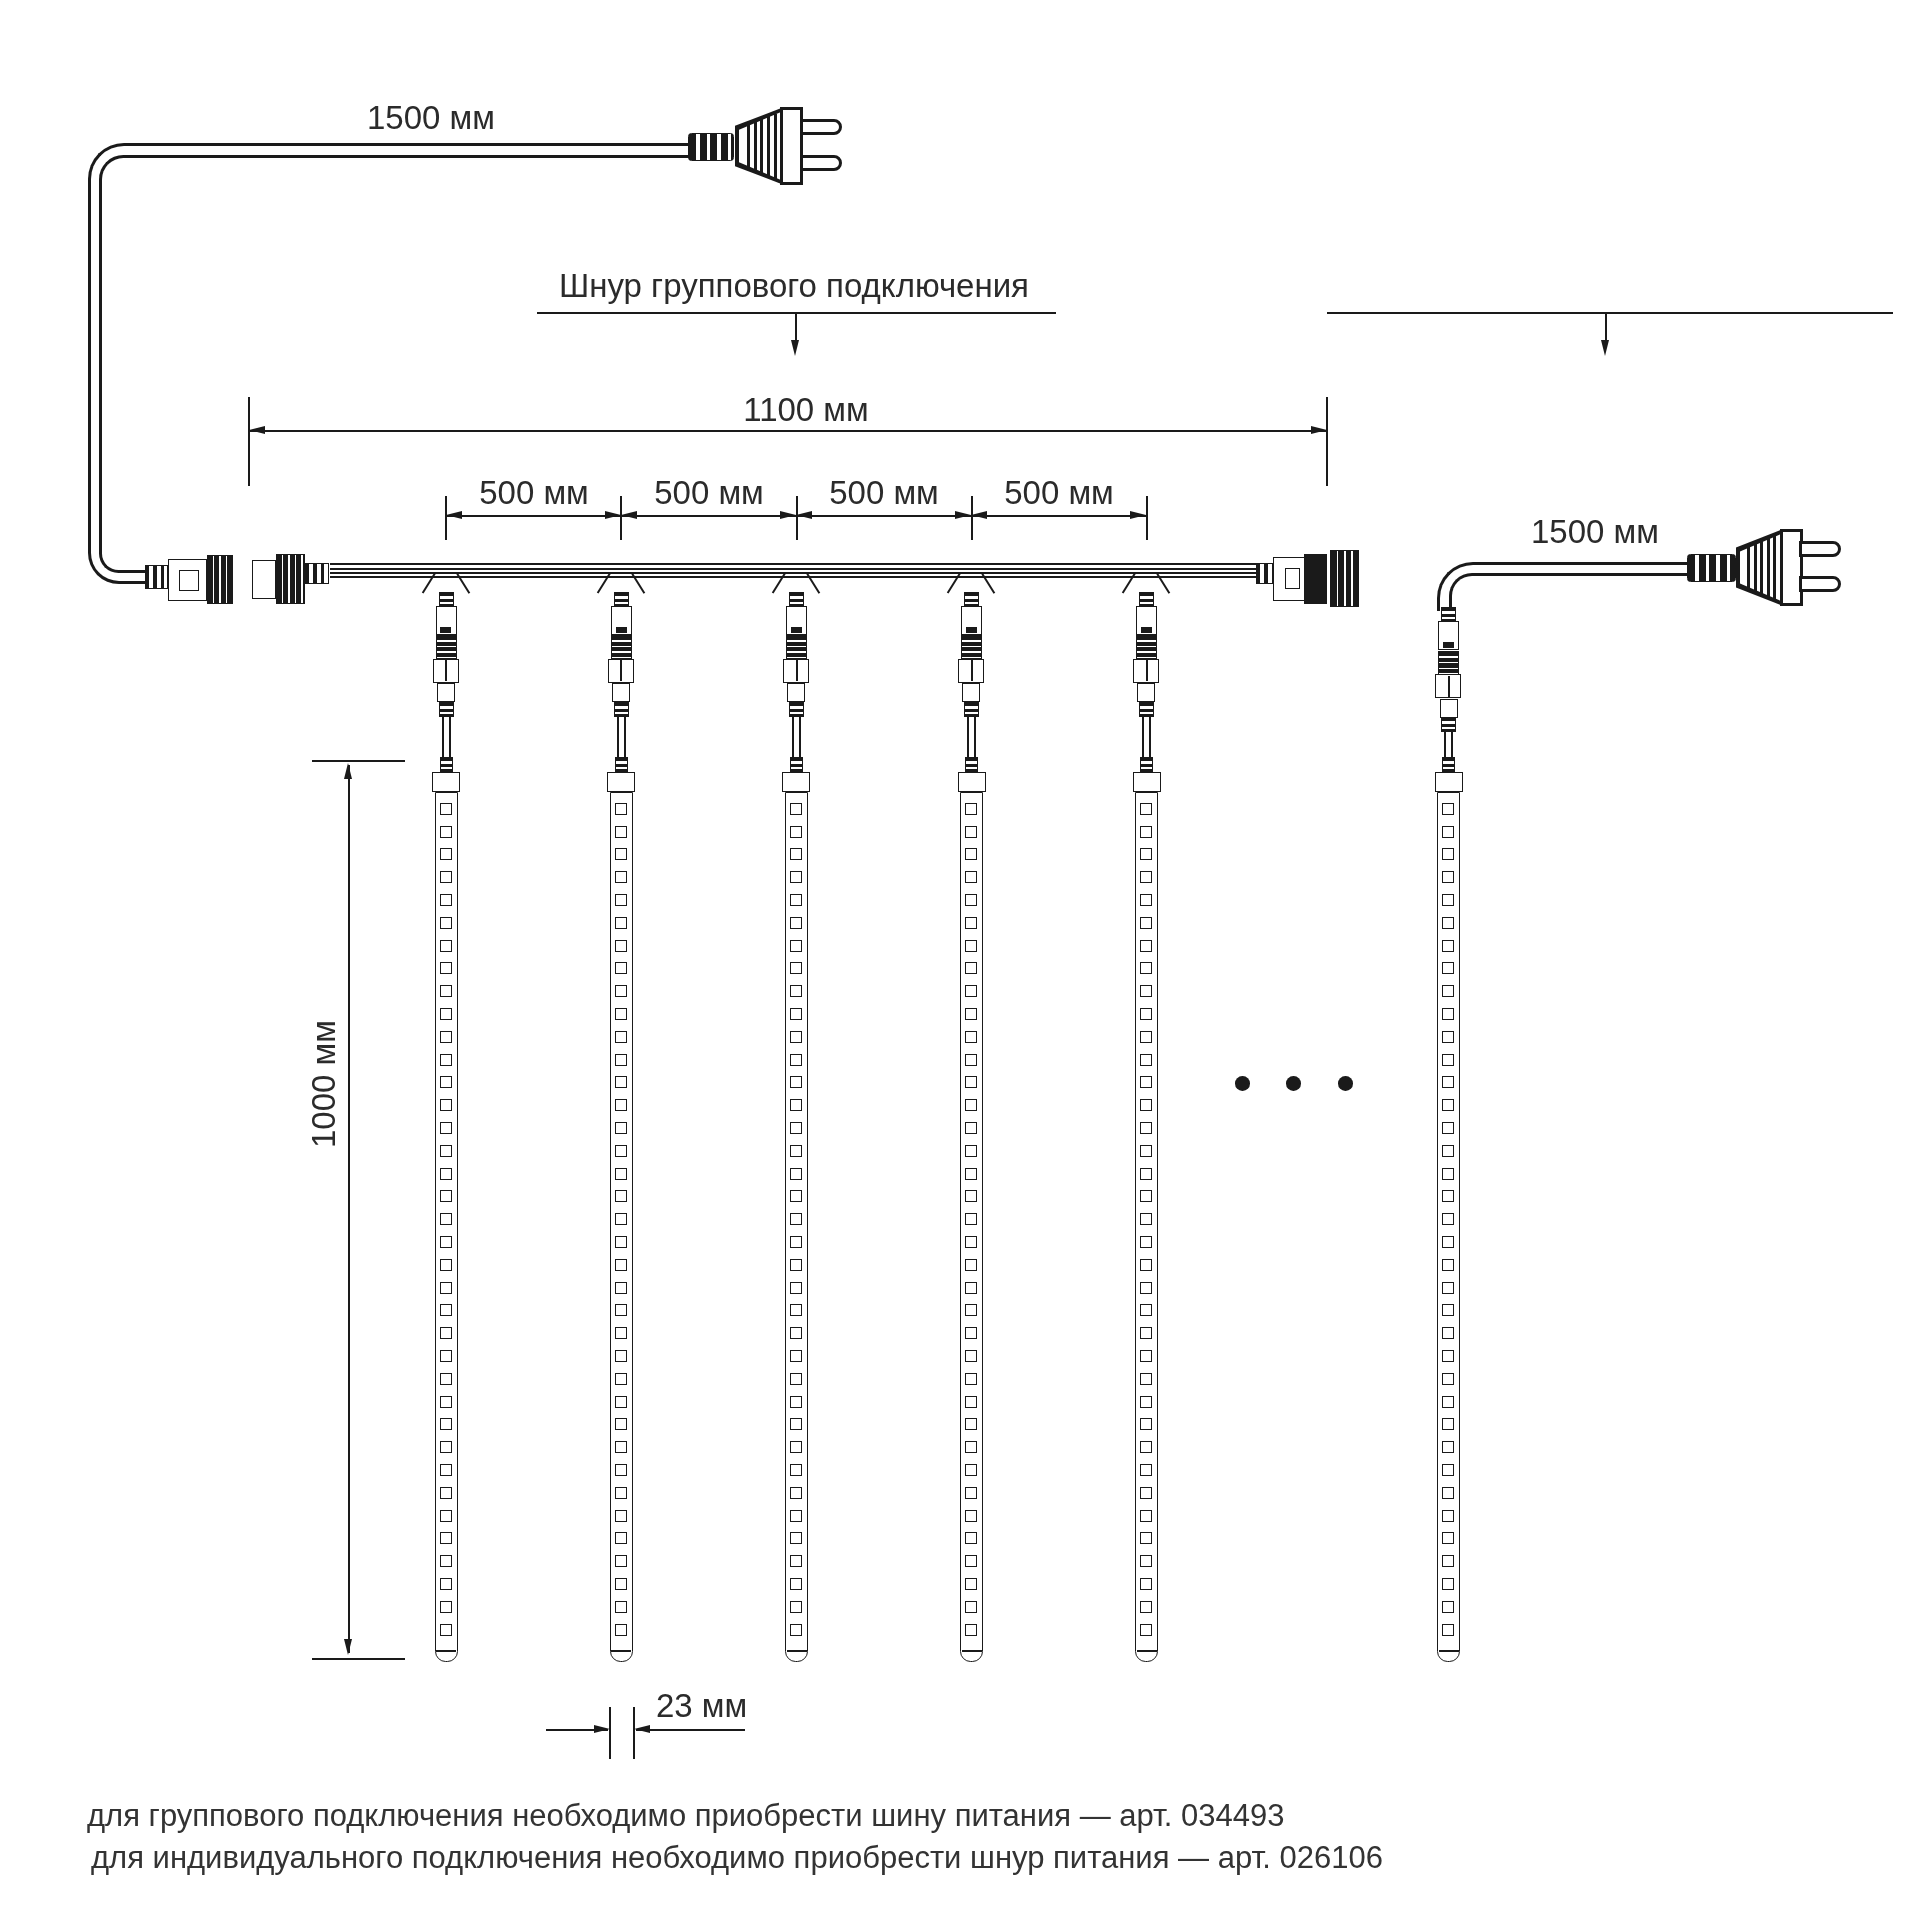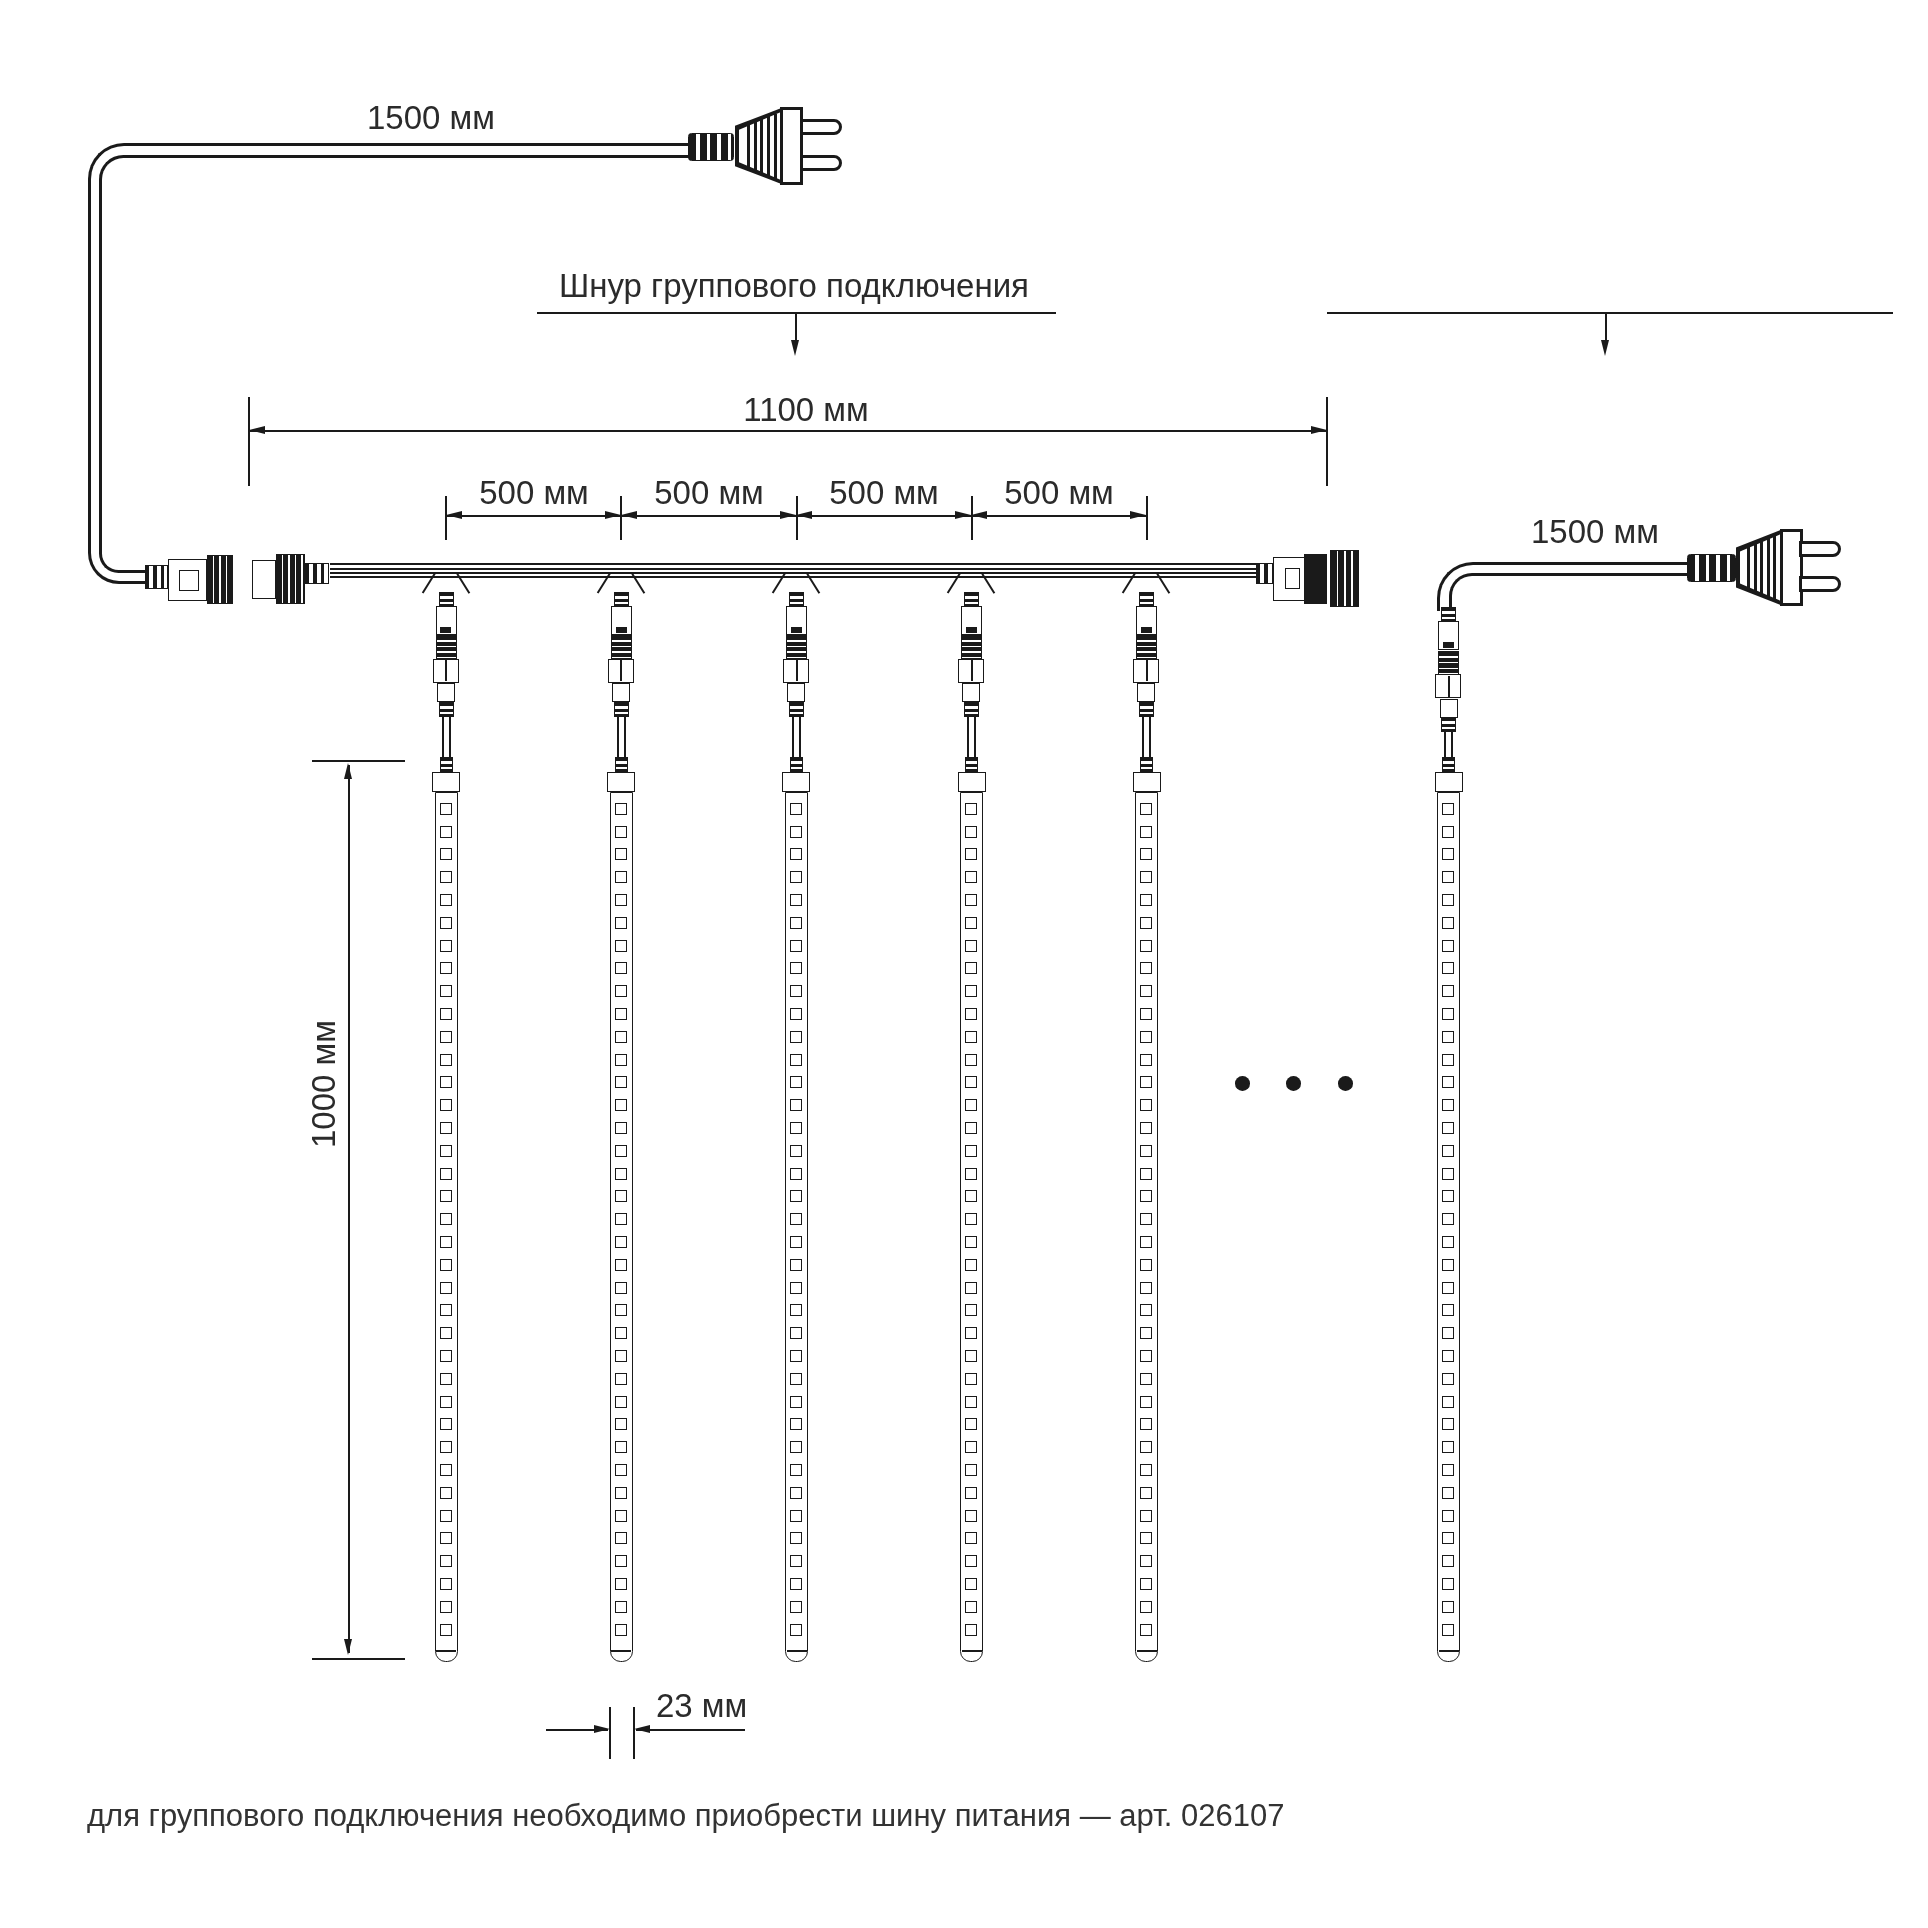--- a/index.html
+++ b/index.html
@@ -141,21 +141,22 @@
   <div>
     <div class="vline" style="left:609px;top:1707px;height:52px;"></div>
     <div class="vline" style="left:633px;top:1707px;height:52px;"></div>
     <div class="hline" style="left:546px;top:1729px;width:62px;"></div>
     <div class="ah ah-r" style="left:594px;top:1725px;"></div>
     <div class="hline" style="left:636px;top:1729px;width:109px;"></div>
     <div class="ah ah-l" style="left:634px;top:1725px;"></div>
     <div class="dim-label" style="left:656px;top:1687px;">23 мм</div>
   </div>
 
-  <div class="note" style="left:87px;top:1798px;">для группового подключения необходимо приобрести шину питания — арт. 026107</div>
+  <div class="note" style="left:87px;top:1798px;">для группового подключения необходимо приобрести шину питания — арт. 034493</div>
+  <div class="note" style="left:91px;top:1840px;">для индивидуального подключения необходимо приобрести шнур питания — арт. 026106</div>
 
   <div id="generated">
       <div class="vline" style="left:445px;top:496px;height:44px;"></div>
       <div class="vline" style="left:620px;top:496px;height:44px;"></div>
       <div class="vline" style="left:796px;top:496px;height:44px;"></div>
       <div class="vline" style="left:971px;top:496px;height:44px;"></div>
       <div class="vline" style="left:1146px;top:496px;height:44px;"></div>
       <div class="hline" style="left:446px;top:515px;width:175px;"></div>
       <div class="ah ah-l" style="left:446px;top:511px;"></div>
       <div class="ah ah-r" style="left:605px;top:511px;"></div>

